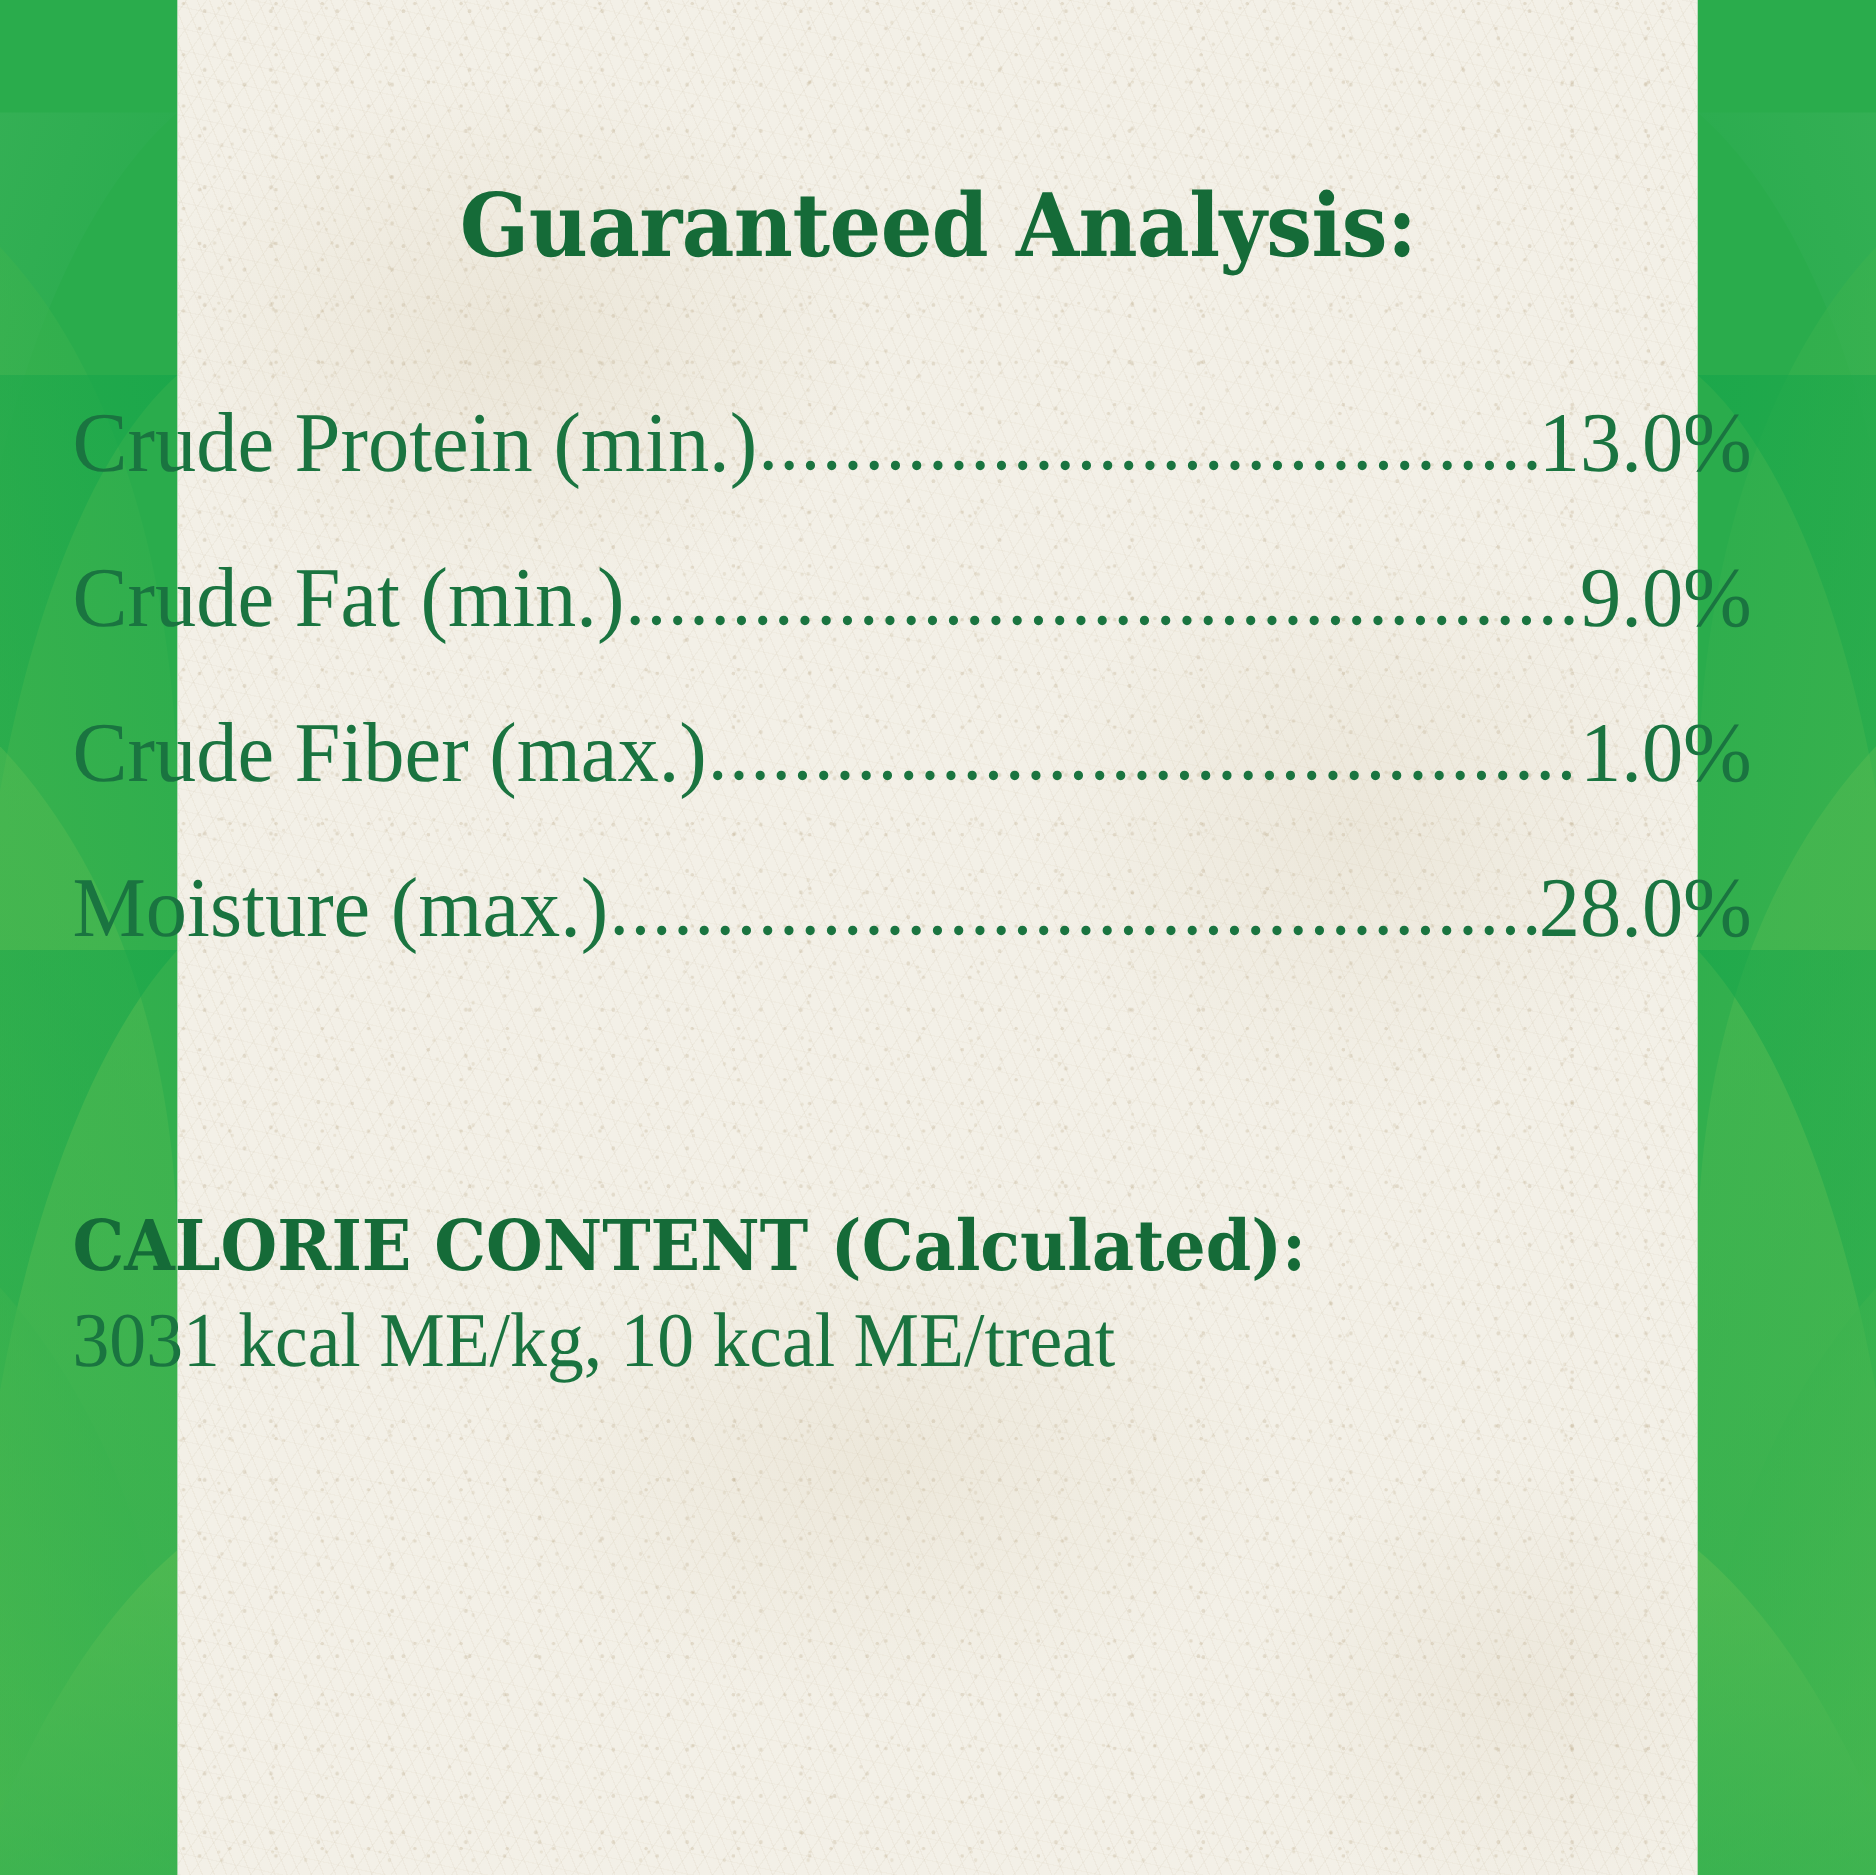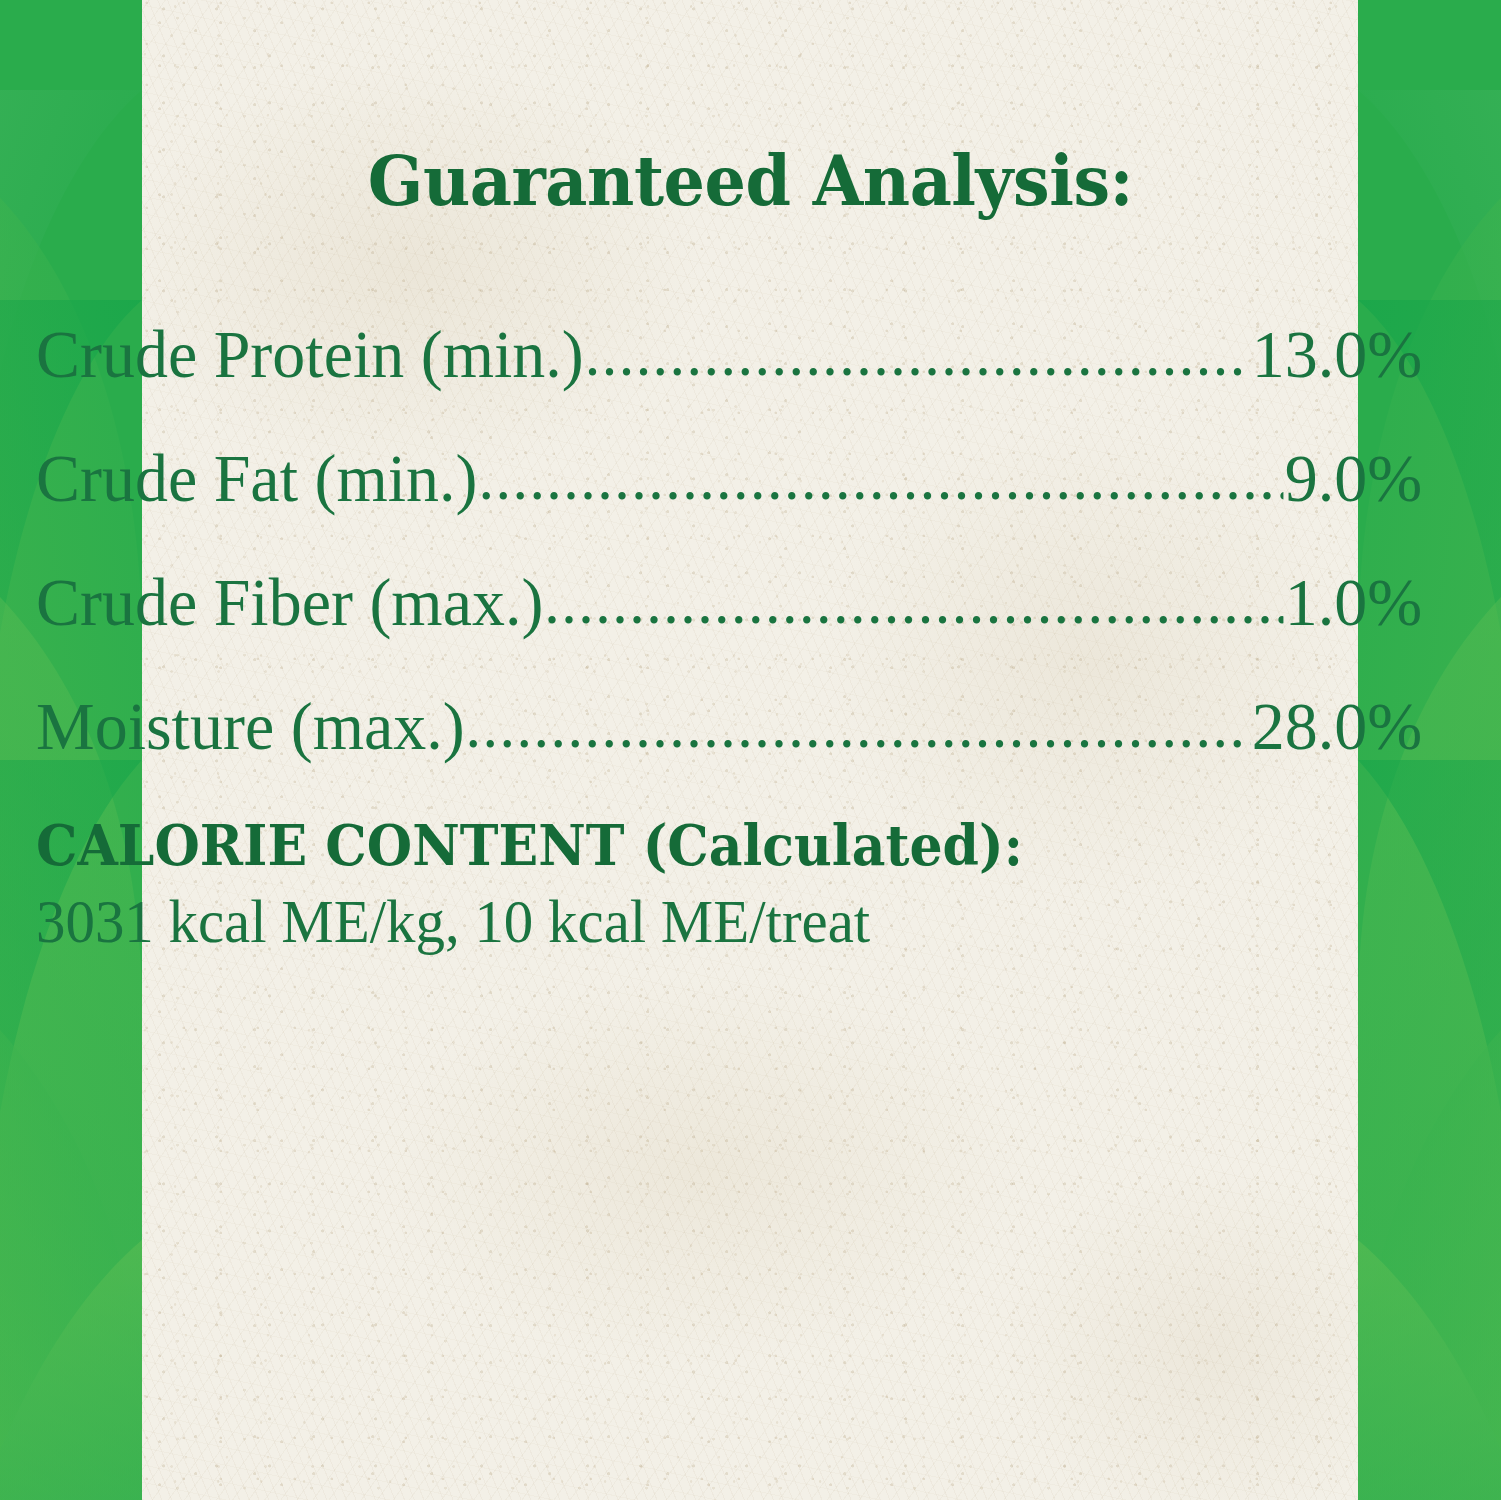--- a/index.html
+++ b/index.html
@@ -82,21 +82,21 @@
       radial-gradient(ellipse 420px 300px at 22% 18%, rgba(205,190,158,.20), transparent 70%),
       radial-gradient(ellipse 380px 340px at 78% 44%, rgba(200,185,152,.16), transparent 70%),
       radial-gradient(ellipse 460px 280px at 46% 78%, rgba(208,194,162,.18), transparent 70%),
       radial-gradient(ellipse 300px 260px at 88% 90%, rgba(198,182,150,.14), transparent 70%);
   }
 
   
   #content {
     position: absolute;
     inset: 0;
-    padding: 0 36px;
+    padding: 0 58px;
     box-sizing: border-box;
     color: #156b38;
   }
 
   #ga-title {
     margin: 0;
     padding-top: 146px;
     text-align: center;
     font-family: "DejaVu Serif", "Liberation Serif", serif;
     font-weight: 700;
@@ -134,21 +134,21 @@
     top: -2px;
     margin: 0 1px;
     letter-spacing: 1.5px;
     font-size: 64px;
   }
   .ga-leader::after {
     content: "............................................................................";
   }
   .ga-value { flex: 0 0 auto; }
 
-  #calorie-block { }
+  #calorie-block { margin-top: 152px; }
 
   #calorie-heading {
     margin: 0;
     font-family: "DejaVu Serif", "Liberation Serif", serif;
     font-weight: 700;
     font-size: 56px;
     line-height: 1.05;
     color: #156b38;
     white-space: nowrap;
     transform: scaleX(.93);

